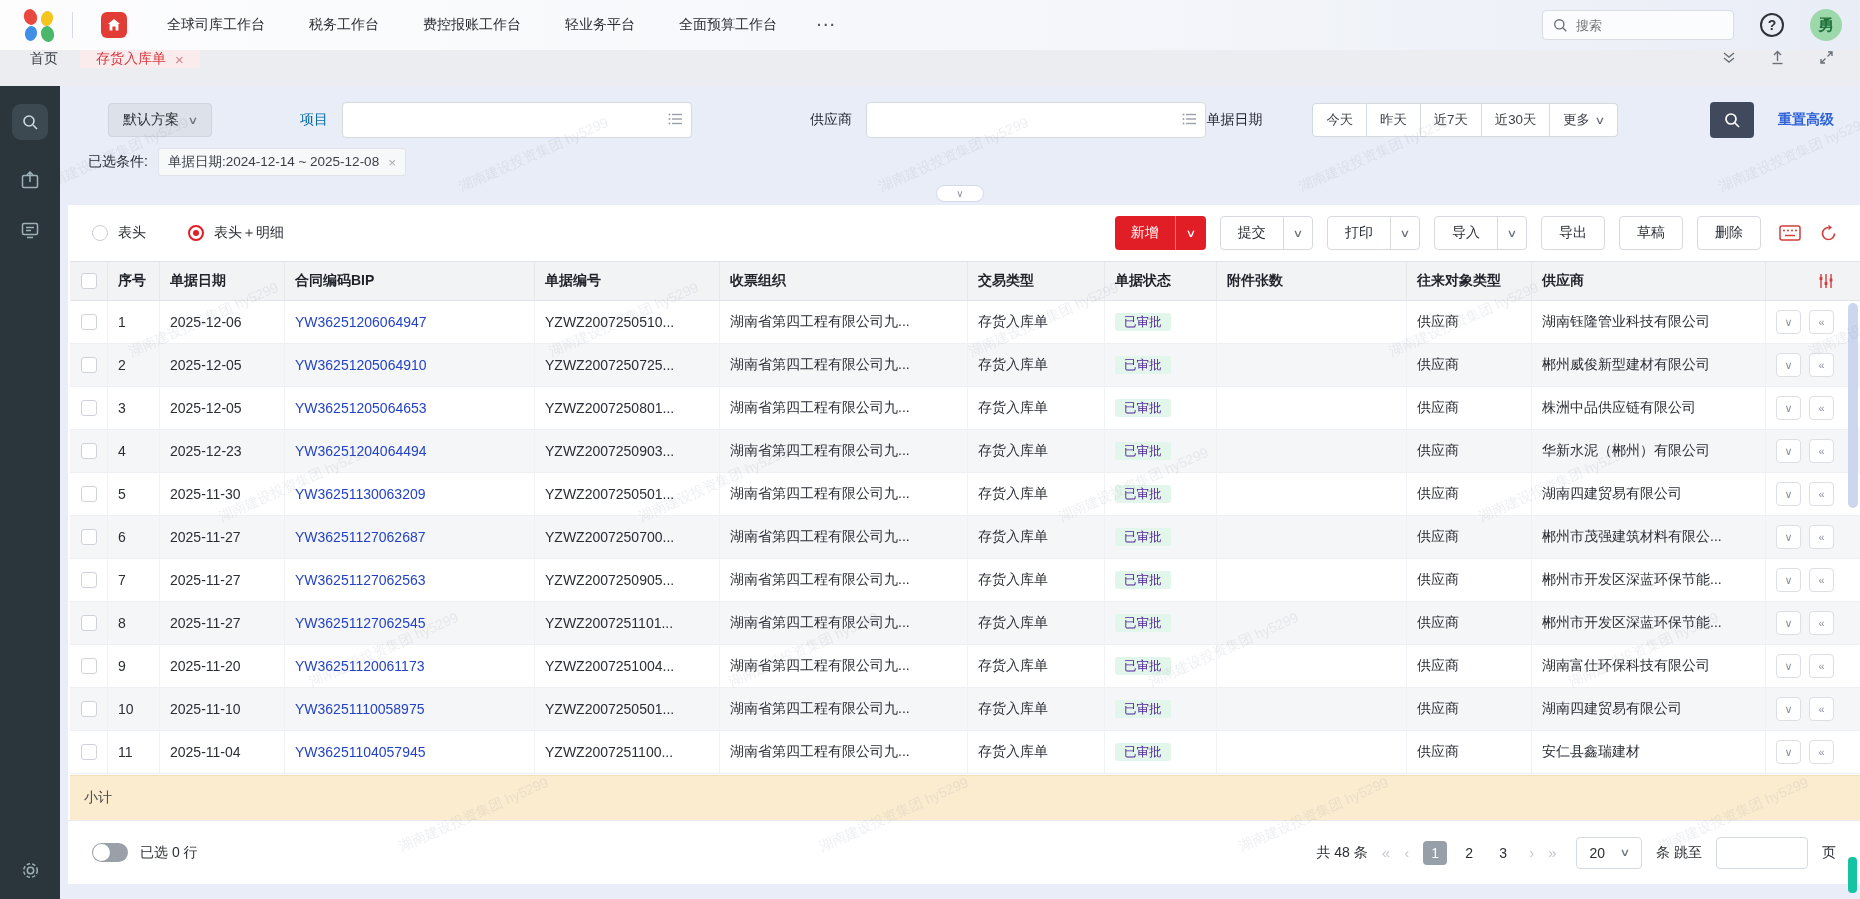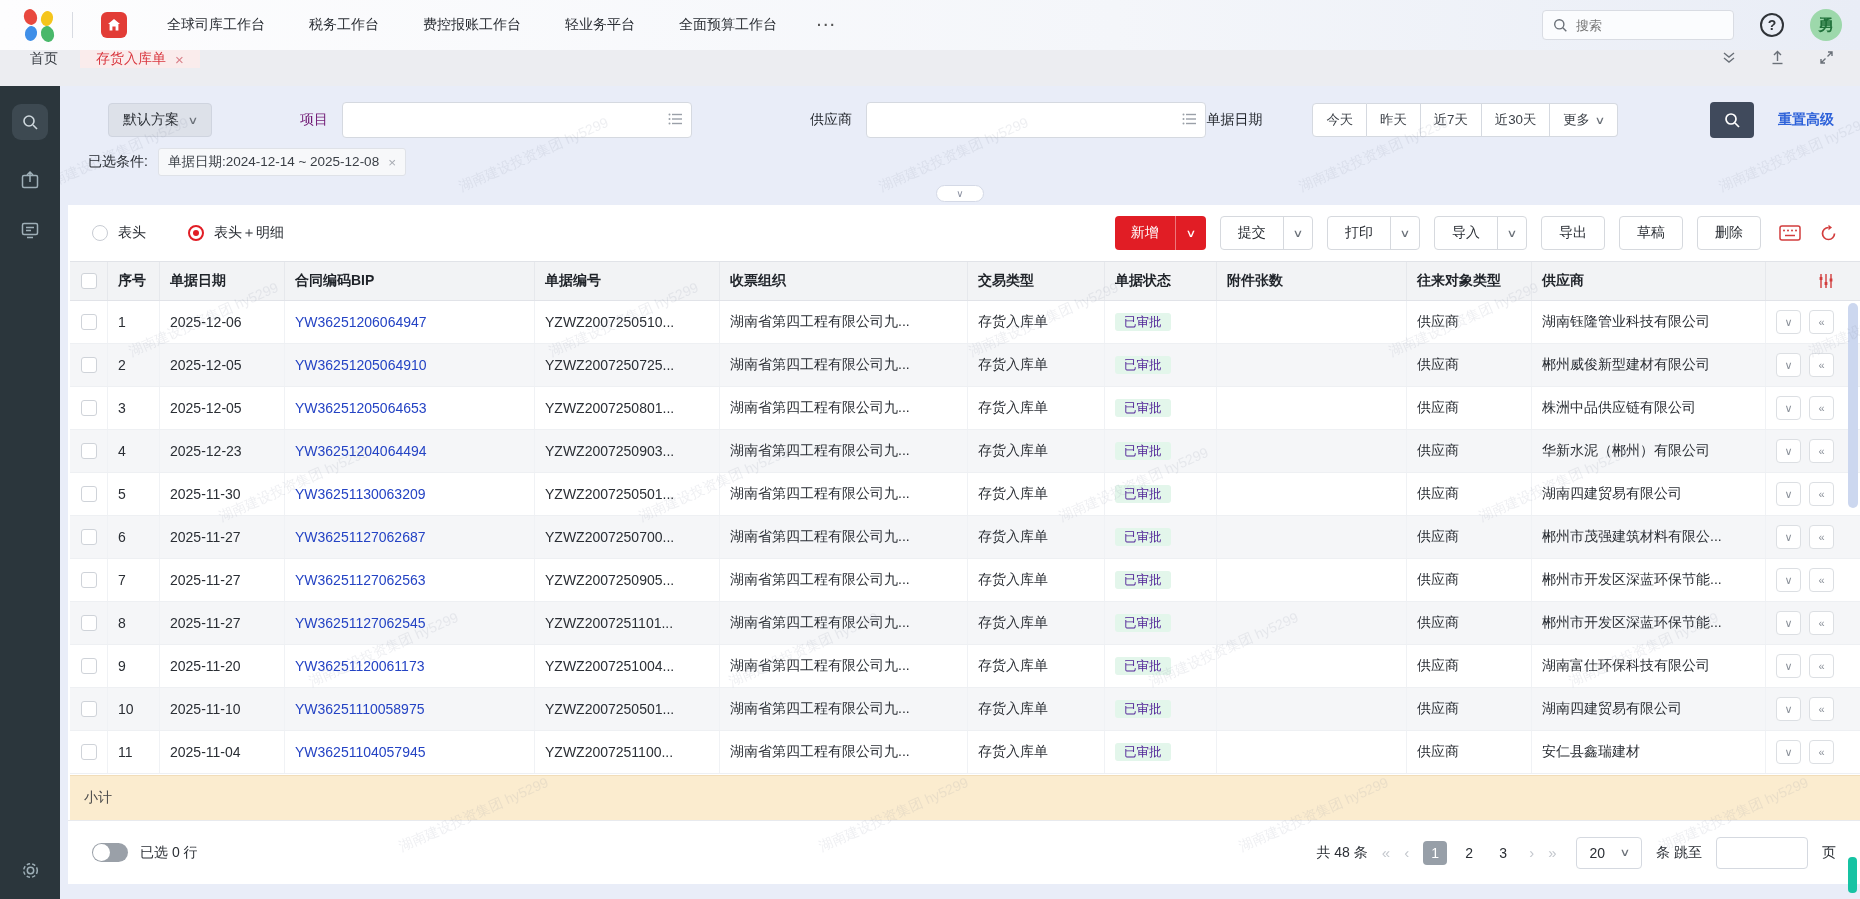--- a/index.html
+++ b/index.html
@@ -40,21 +40,21 @@
   .side-ic { margin-top:30px; cursor:pointer; display:flex; }
   .side-bottom { margin-top:auto; margin-bottom:18px; cursor:pointer; display:flex; }
 
   .content { flex:1; display:flex; flex-direction:column; background:#e9edf8; min-width:0; position:relative; }
 
   
   .filter { height:119px; background:#e9edf8; padding:16px 26px 0 28px; position:relative; flex:0 0 auto; }
   .frow1 { display:flex; align-items:center; height:36px;padding-left:20px; }
   .scheme-btn { height:34px; background:#dde1e9; border:1px solid #cfd4df; border-radius:4px; display:flex; align-items:center; gap:10px; padding:0 14px; cursor:pointer; color:#2a2e34; }
   .chev { color:#6a7078; font-size:11px; transform:scaleX(1.35); display:inline-block; }
-  .f-label { margin-left:88px; color:#701a75; }
+  .f-label { margin-left:88px; color:#0369a1; }
   .f-label2 { margin-left:118px; color:#1f2329; }
   .f-input { position:relative; margin-left:14px; }
   .f-input input { height:36px; border:1px solid #d5d9e0; border-radius:4px; background:#fff; outline:none; padding:0 30px 0 10px; font-family:inherit; }
   .in1 { width:350px; } .in2 { width:340px; }
   .f-input .list-ic { position:absolute; right:8px; top:10px; cursor:pointer; }
   .date-group { margin-left:auto; display:flex; align-items:center; }
   .date-label { color:#1f2329; margin-right:14px; }
   .seg { display:flex; }
   .seg .seg-btn { height:34px; padding:0 13px; background:#fff; border:1px solid #d5d9e0; border-left:none; color:#3a3f46; display:flex; align-items:center; gap:6px; cursor:pointer; white-space:nowrap; }
   .seg .seg-btn:first-child { border-left:1px solid #d5d9e0; border-radius:4px 0 0 4px;margin-left:36px; }

